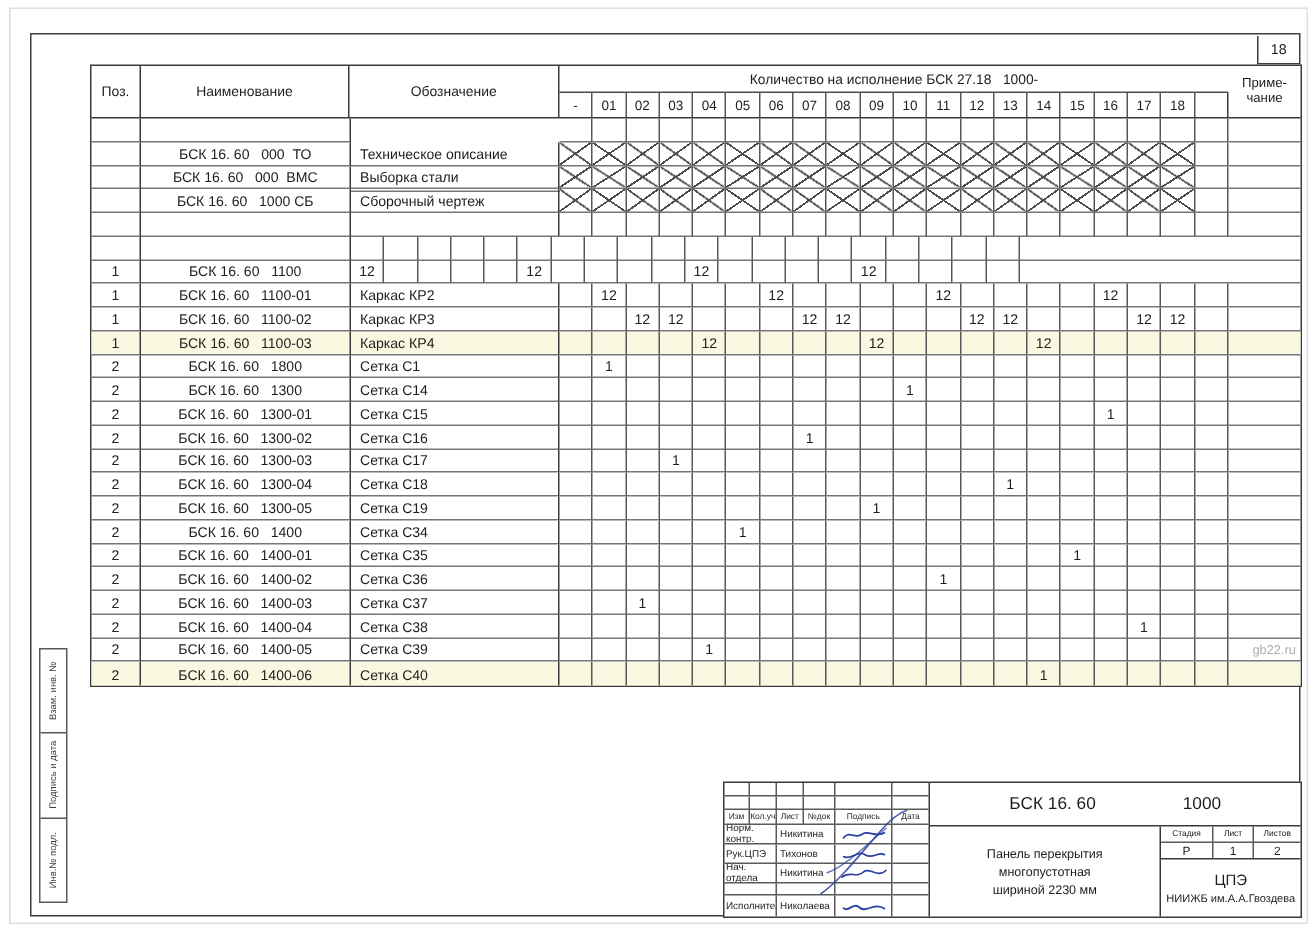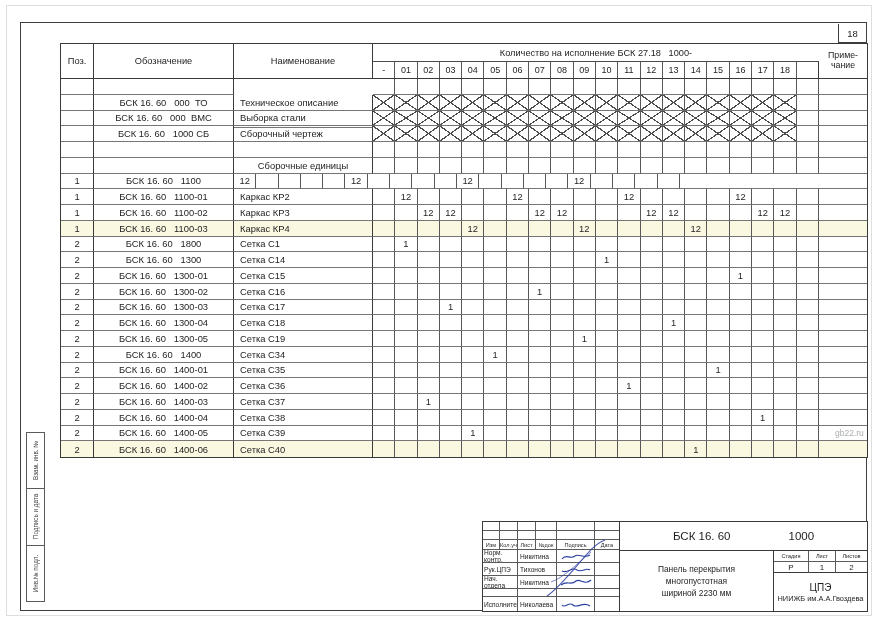--- a/index.html
+++ b/index.html
@@ -91,22 +91,22 @@
 </head>
 <body>
 
 <div class="scan-edge"></div>
 <div class="frame"></div>
 <div class="sheetnum">18</div>
 
 <div class="spec-table">
   <div class="hrow">
     <div class="hc colpos">Поз.</div>
+    <div class="hc colname">Наименование</div>
     <div class="hc coldesig">Обозначение</div>
-    <div class="hc colname">Наименование</div>
     <div class="qtyblock">
       <div class="qtytitle">Количество на исполнение БСК 27.18   1000-</div>
       <div class="qtycols" id="qty-cols">
           <div class="qc qh">-</div>
           <div class="qc qh">01</div>
           <div class="qc qh">02</div>
           <div class="qc qh">03</div>
           <div class="qc qh">04</div>
           <div class="qc qh">05</div>
           <div class="qc qh">06</div>
@@ -257,21 +257,20 @@
         <div class="c qc"></div>
         <div class="c qc"></div>
         <div class="c qc"></div>
         <div class="c qc"></div>
         <div class="c qc qlast"></div>
         <div class="c note"></div>
       </div>
       <div class="trow">
         <div class="c pos"></div>
         <div class="c desig"></div>
-        <div class="c name sect">Сборочные единицы</div>
         <div class="c qc"></div>
         <div class="c qc"></div>
         <div class="c qc"></div>
         <div class="c qc"></div>
         <div class="c qc"></div>
         <div class="c qc"></div>
         <div class="c qc"></div>
         <div class="c qc"></div>
         <div class="c qc"></div>
         <div class="c qc"></div>

